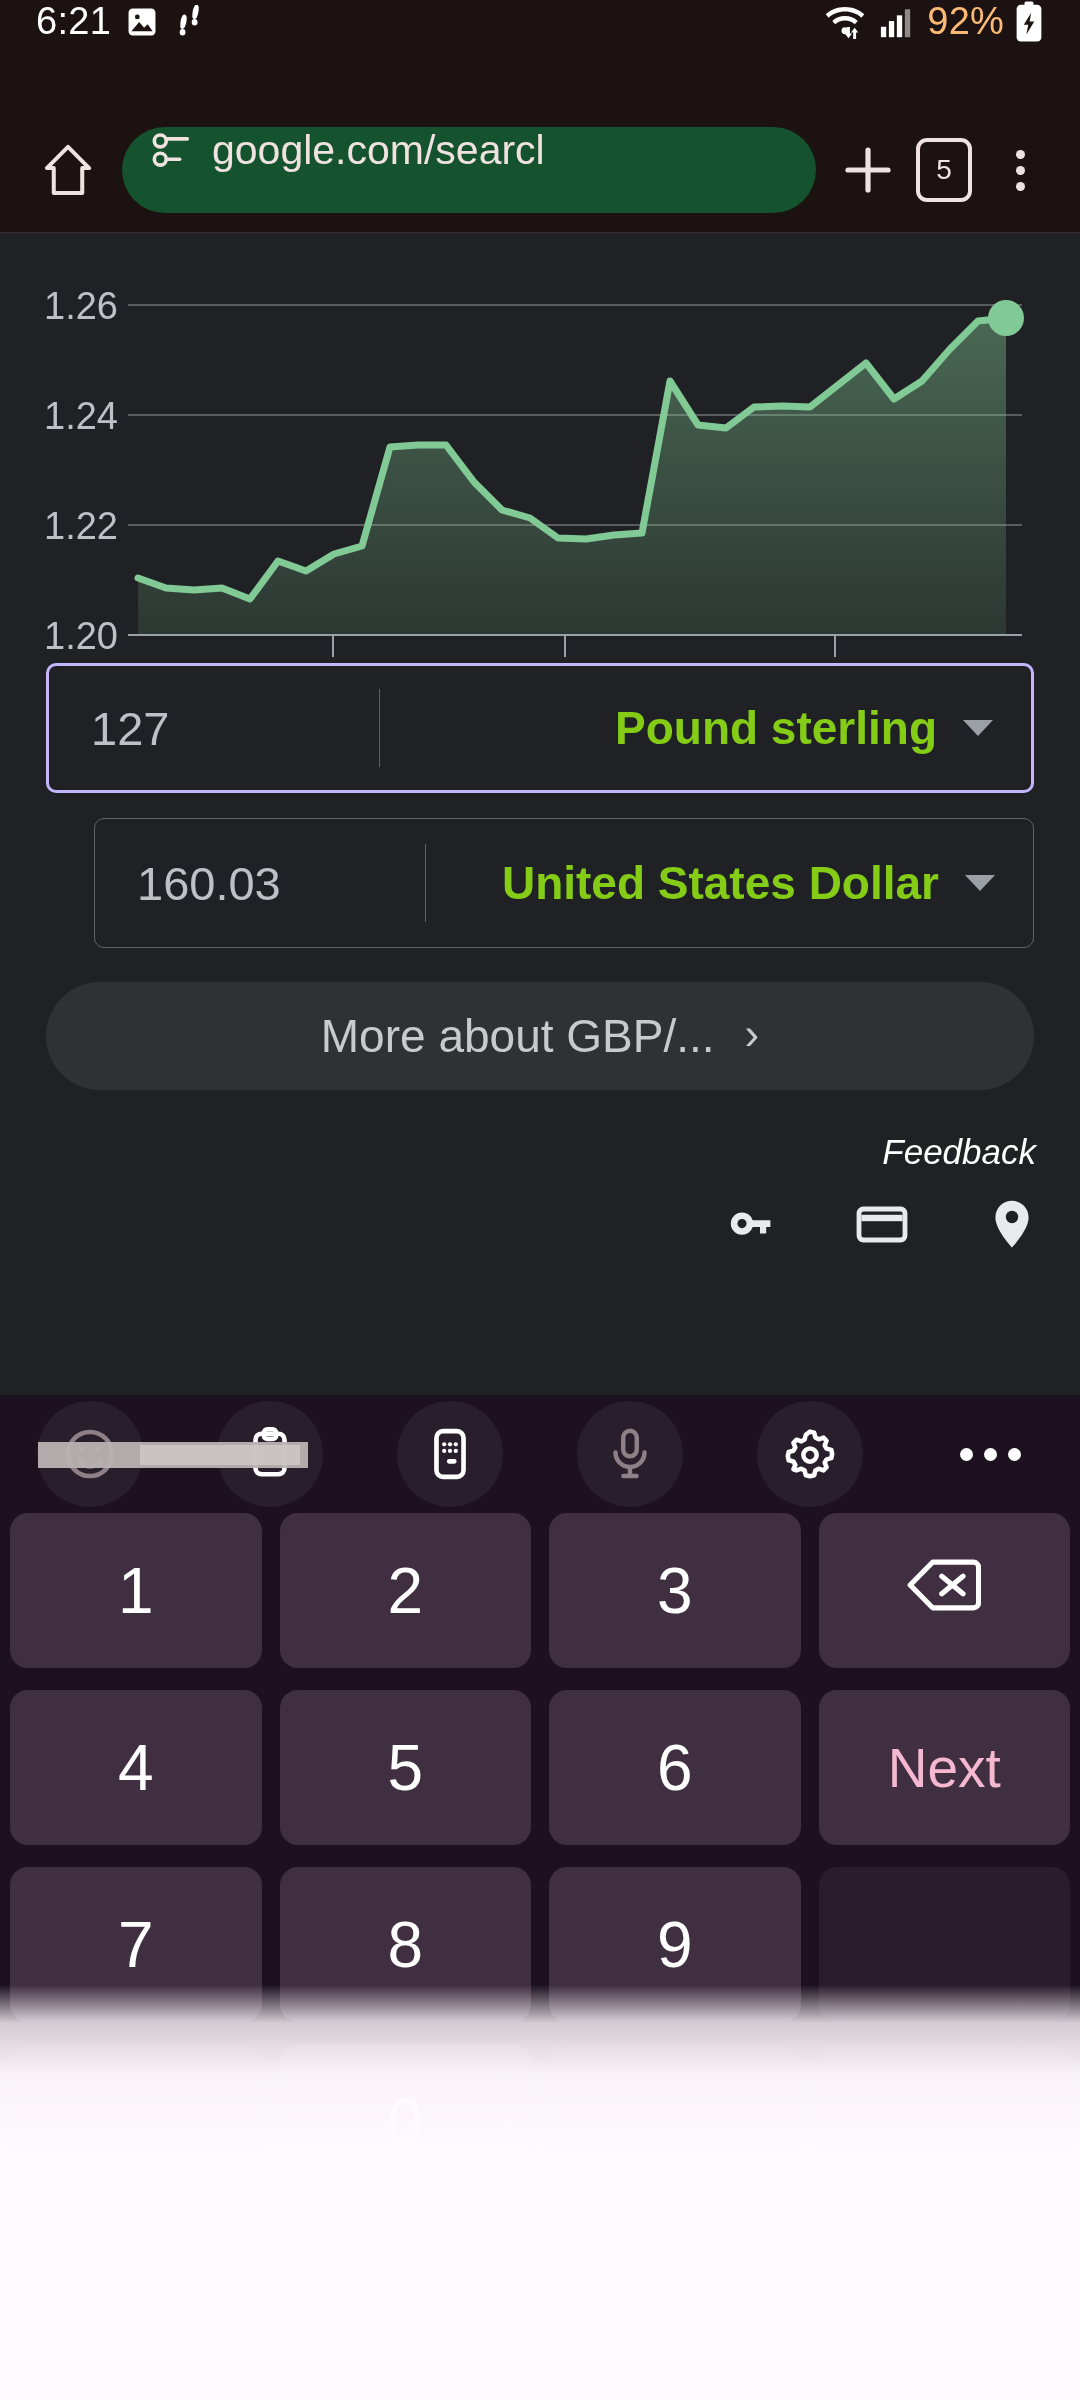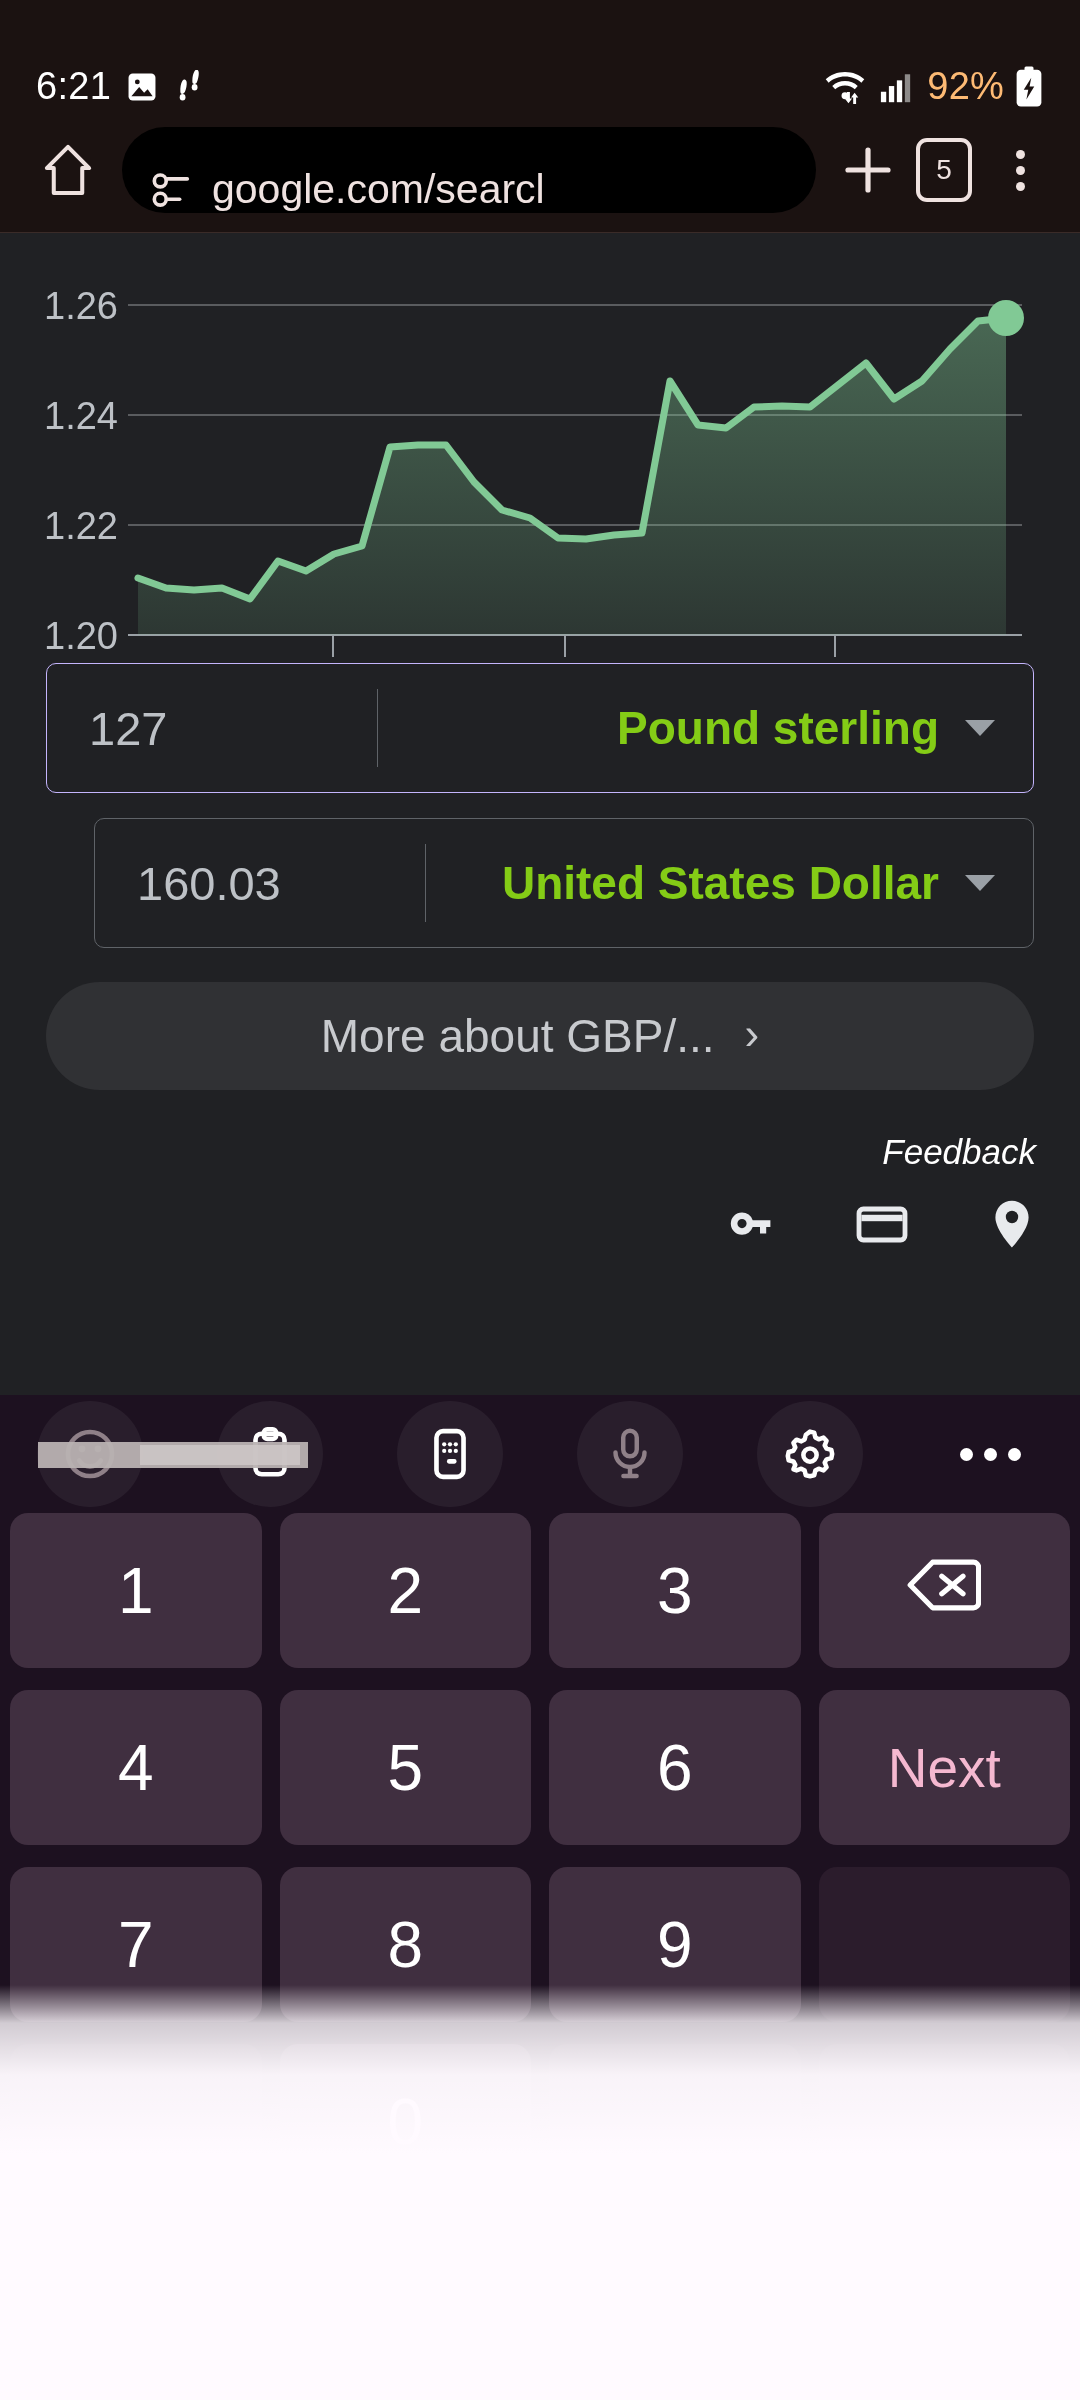--- a/index.html
+++ b/index.html
@@ -8,42 +8,42 @@
     background:#1e1e1e;
     font-family:"Liberation Sans", sans-serif;
     -webkit-font-smoothing:antialiased;
   }
   .screen{position:relative;width:1080px;height:2400px;overflow:hidden;}
 
   
   .statusbar{
     position:absolute;left:0;top:0;width:1080px;height:108px;
     background:#1b1211;
-    display:flex;align-items:flex-end;justify-content:space-between;
+    display:flex;align-items:flex-start;justify-content:space-between;
     padding:0 36px;box-sizing:border-box;
   }
   .sb-left{display:flex;align-items:center;gap:14px;}
   .sb-clock{color:#ffffff;font-size:38px;letter-spacing:.3px;}
   .sb-right{display:flex;align-items:center;gap:10px;}
   .sb-batt-text{color:#fdba74;font-size:38px;letter-spacing:.2px;}
   .ico{display:inline-flex;align-items:center;justify-content:center;}
 
   
   .browserbar{
     position:absolute;left:0;top:108px;width:1080px;height:125px;
     background:#1b1211;
     display:flex;align-items:center;
     box-sizing:border-box;padding:0 22px 0 30px;
     border-bottom:1px solid #3a2b28;
   }
   .home-btn{width:76px;height:76px;display:flex;align-items:center;justify-content:center;flex:0 0 auto;}
   .omnibox{
     flex:1 1 auto;height:86px;margin:0 14px 0 16px;
-    background:#000000;border-radius:43px;
-    display:flex;align-items:flex-end;padding:0 26px;box-sizing:border-box;
+    background:#14532d;border-radius:43px;
+    display:flex;align-items:flex-start;padding:0 26px;box-sizing:border-box;
     overflow:hidden;min-width:0;
   }
   .omni-url{
     color:#efe2e0;font-size:41px;white-space:nowrap;margin-left:18px;
     overflow:hidden;
   }
   .tb-btn{width:76px;height:76px;display:flex;align-items:center;justify-content:center;flex:0 0 auto;}
   .tabcount{
     width:48px;height:56px;border:4px solid #efe2e0;border-radius:11px;
     display:flex;align-items:center;justify-content:center;
@@ -62,21 +62,21 @@
   .chart-wrap{position:relative;width:944px;height:430px;}
   .chart-svg{display:block;}
 
   
   .conv{padding:0 46px;box-sizing:border-box;}
   .field{
     position:relative;height:130px;border-radius:10px;
     display:flex;align-items:center;box-sizing:border-box;
     background:#202124;
   }
-  .field.focused{border:1px solid #c4b5fd;}
+  .field.focused{border:3px solid #c4b5fd;}
   .field.plain{border:1px solid #5f6368;margin-left:48px;}
   .f-val{
     width:330px;padding-left:42px;box-sizing:border-box;
     color:#bdc1c6;font-size:47px;
   }
   .f-div{width:1px;height:78px;background:#5f6368;}
   .f-cur{
     flex:1 1 auto;display:flex;align-items:center;justify-content:flex-end;
     padding-right:38px;gap:26px;
   }

